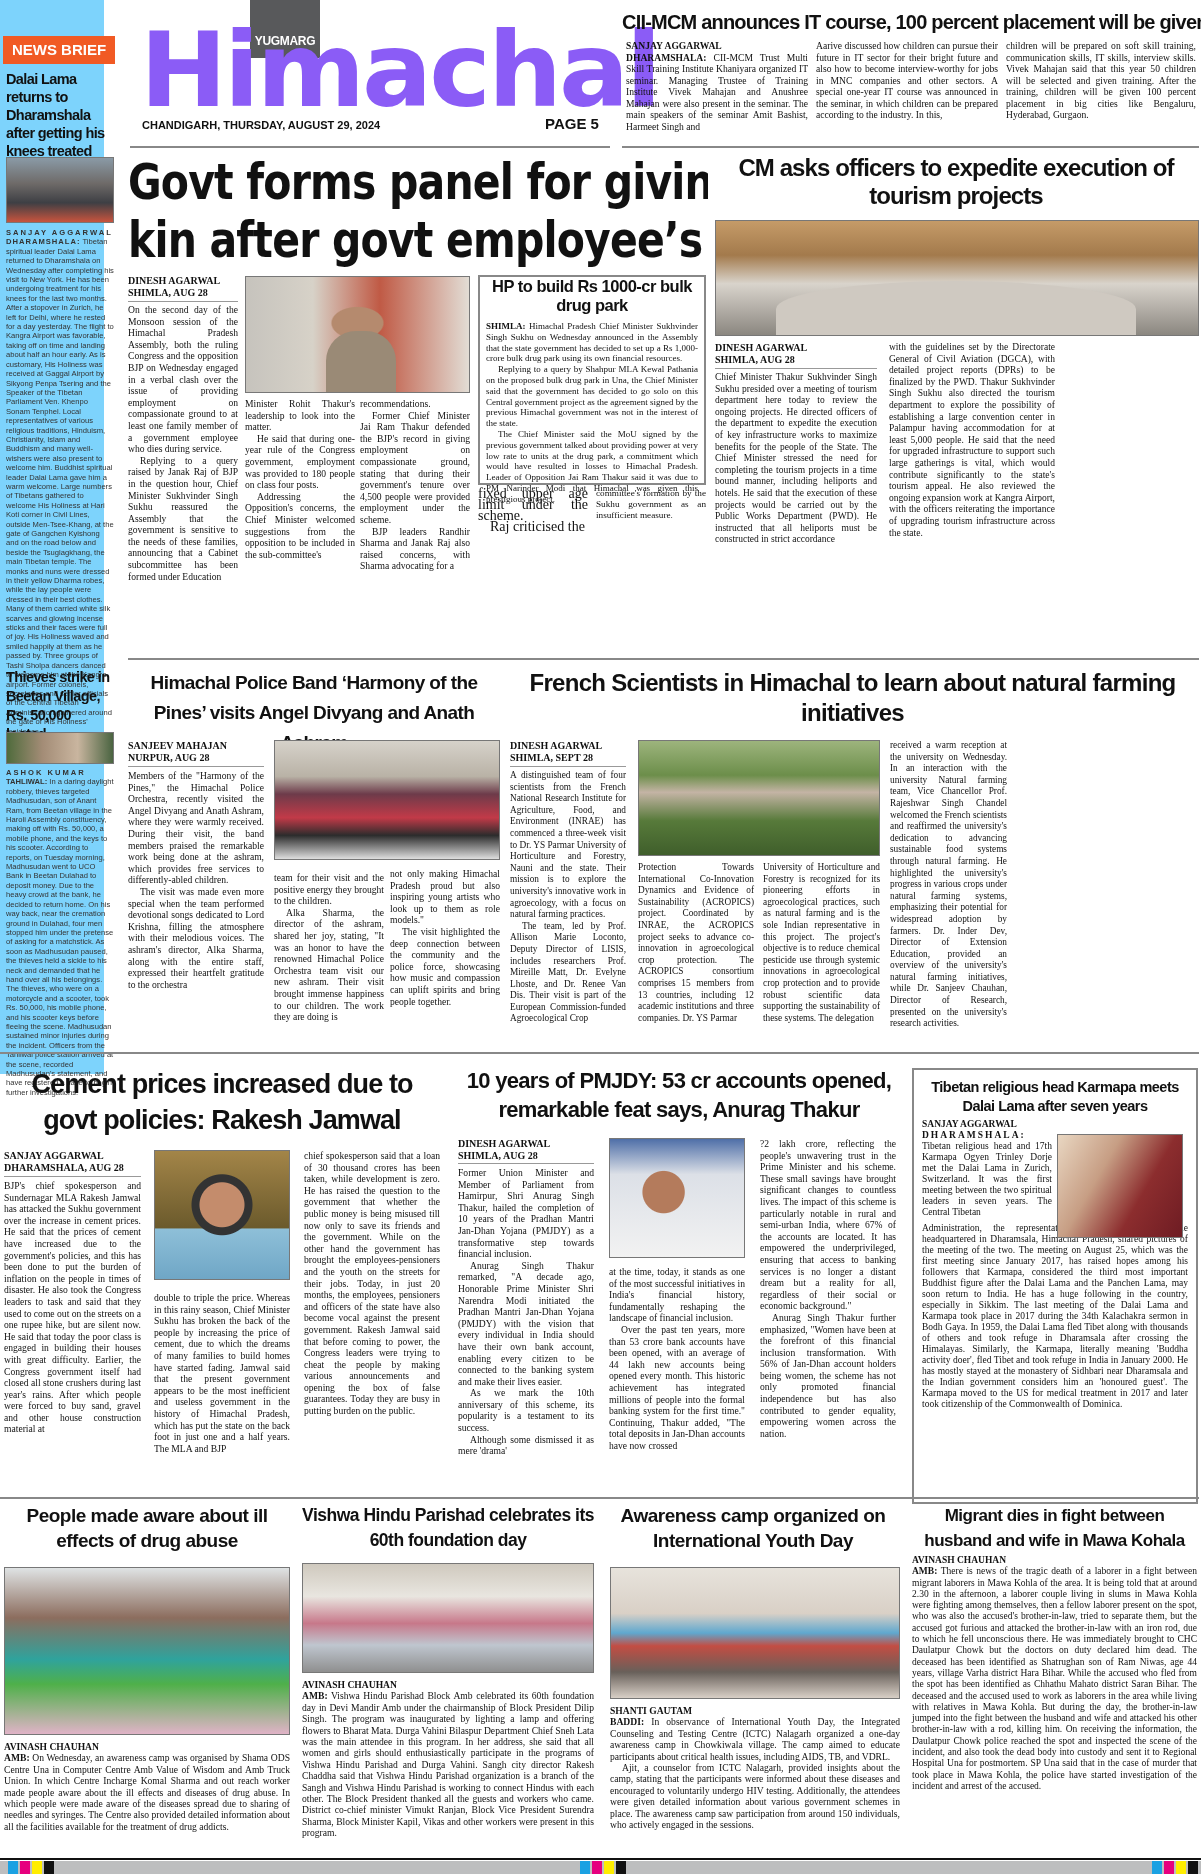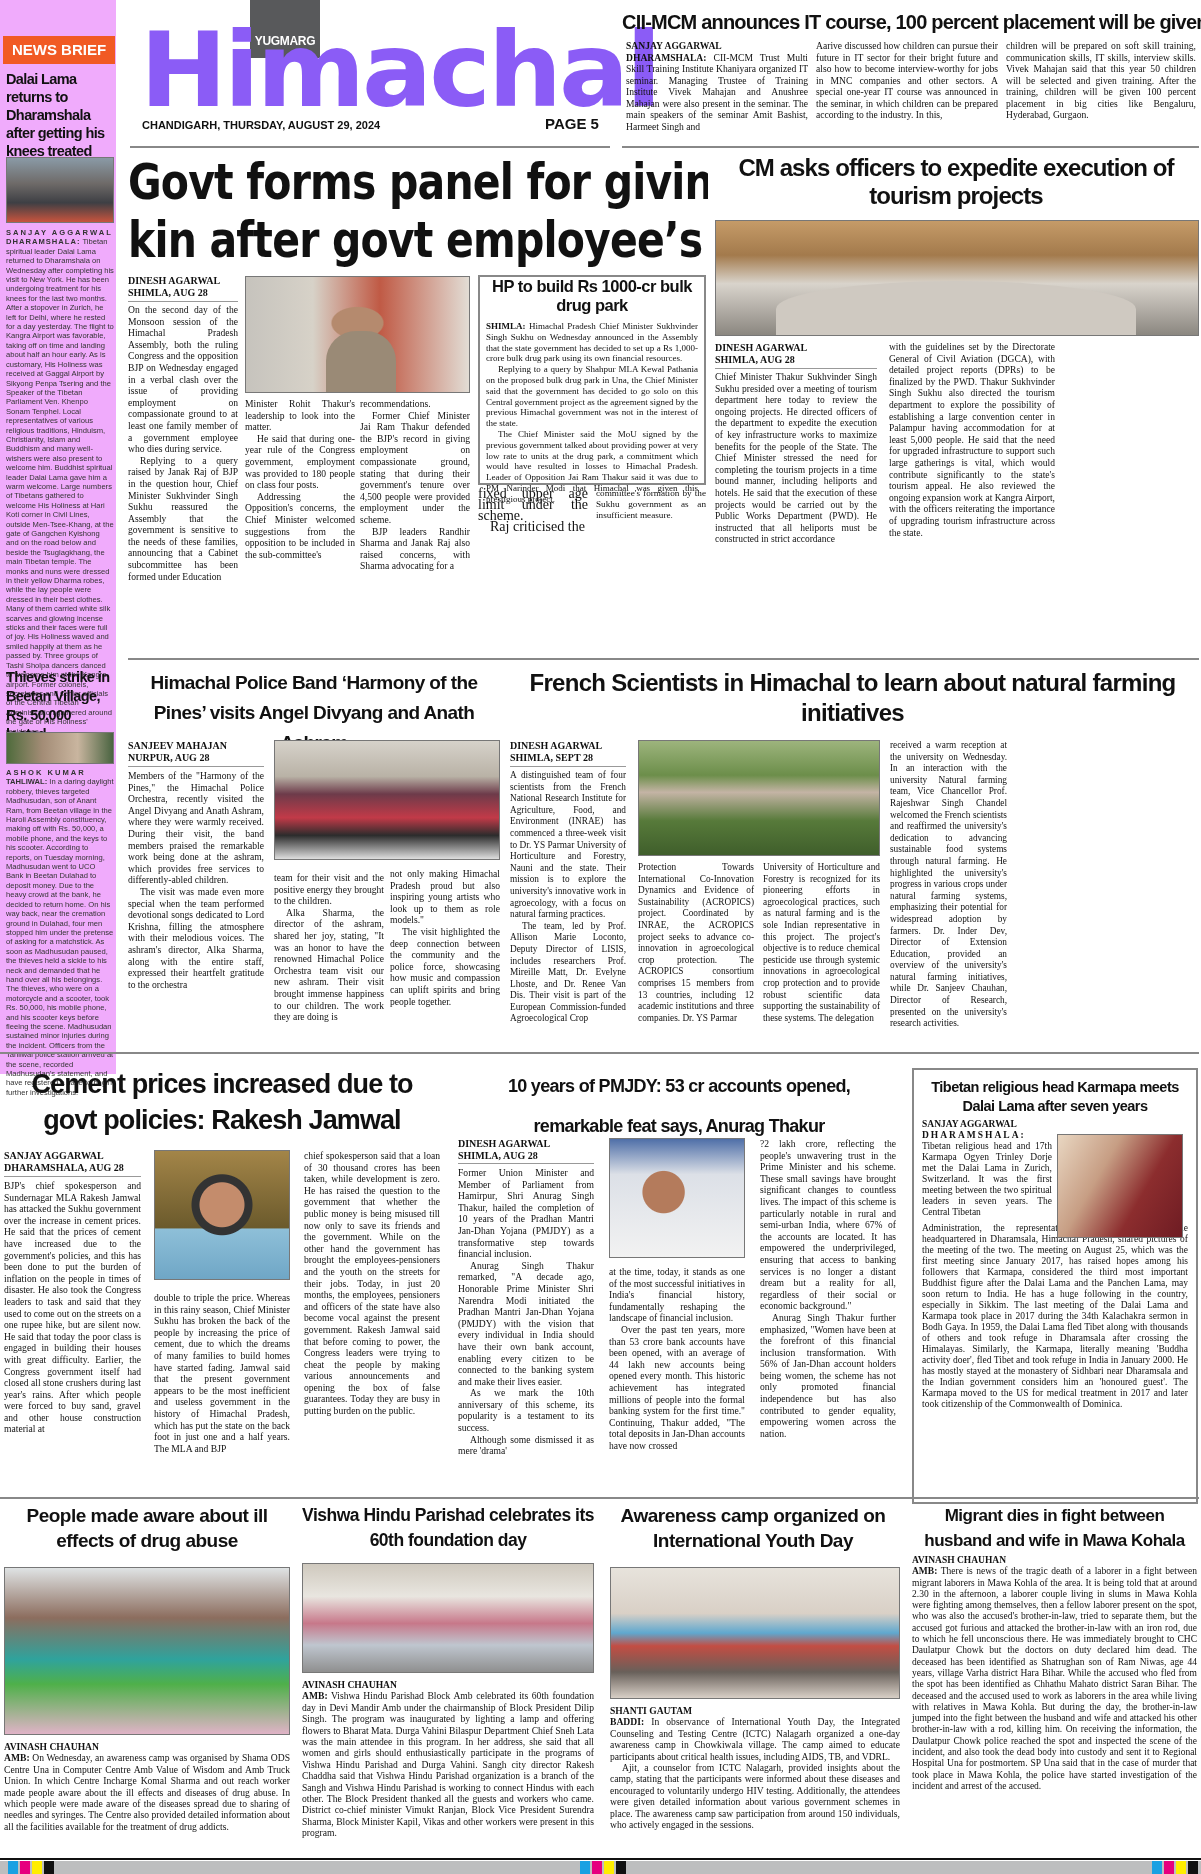--- a/index.html
+++ b/index.html
@@ -9,21 +9,21 @@
 .cond{font-family:"DejaVu Sans",sans-serif;font-weight:bold;transform-origin:left top;letter-spacing:-1px}
 .byline{font-weight:bold;font-size:10px;line-height:12px;text-transform:uppercase}
 .txt{font-size:10.2px;line-height:12.1px;text-align:justify;hyphens:auto}
 .txt p{text-indent:12px}
 .txt p:first-child{text-indent:0}
 .col{position:absolute}
 .rule{position:absolute;height:2px;background:#888}
 .rule-thin{position:absolute;height:1px;background:#999}
 .photo{position:absolute;border:1px solid #777;overflow:hidden}
 .box{position:absolute;border:2px solid #888}
-.sidebar{position:absolute;left:0;top:0;width:116px;height:1074px;background:#f0abfc}
+.sidebar{position:absolute;left:0;top:0;width:104px;height:1074px;background:#7dd3fc}
 .small{font-family:"Liberation Sans",sans-serif;font-size:7.6px;line-height:9.4px;color:#333}
 .bar{position:absolute;height:16px}
 </style>
 </head>
 <body>
 
 <div class="sidebar">
   <div class="abs" style="left:3px;top:36px;width:112px;height:28px;background:#f15a24;color:#fff;font-family:'Liberation Sans',sans-serif;font-weight:bold;font-size:15px;line-height:28px;text-align:center">NEWS BRIEF</div>
   <div class="abs head" style="left:6px;top:70px;width:108px;text-align:left;font-size:14.5px;line-height:18px;letter-spacing:-0.6px">Dalai Lama returns to Dharamshala after getting his knees treated</div>
   <div class="photo" style="left:6px;top:157px;width:108px;height:66px;background:linear-gradient(180deg,#8a9aa6 0%,#6e6a68 40%,#3e3f44 70%,#c8543e 100%)"></div>
@@ -169,21 +169,21 @@
     <div class="byline">DHARAMSHALA, AUG 28</div>
   </div>
   <div class="rule-thin" style="left:2px;top:110px;width:137px"></div>
   <div class="col txt" style="left:2px;top:114px;width:137px;font-size:9.6px;line-height:11.6px">BJP's chief spokesperson and Sundernagar MLA Rakesh Jamwal has attacked the Sukhu government over the increase in cement prices. He said that the prices of cement have increased due to the government's policies, and this has been done to put the burden of inflation on the people in times of disaster. He also took the Congress leaders to task and said that they used to come out on the streets on a one rupee hike, but are silent now. He said that today the poor class is engaged in building their houses with great difficulty. Earlier, the Congress government itself had closed all stone crushers during last year's rains. After which people were forced to buy sand, gravel and other house construction material at</div>
   <div class="photo" style="left:152px;top:84px;width:136px;height:130px;background:radial-gradient(circle at 50% 42%,#c48c6c 0 22%,#333 23% 30%,transparent 31%),linear-gradient(180deg,#a38548 0%,#6b5a2c 60%,#8ebfd8 61%,#6fa6c6 100%)"></div>
   <div class="col txt" style="left:152px;top:226px;width:136px;font-size:9.6px;line-height:11.6px">double to triple the price. Whereas in this rainy season, Chief Minister Sukhu has broken the back of the people by increasing the price of cement, due to which the dreams of many families to build homes have started fading. Jamwal said that the present government appears to be the most inefficient and useless government in the history of Himachal Pradesh, which has put the state on the back foot in just one and a half years. The MLA and BJP</div>
   <div class="col txt" style="left:302px;top:84px;width:136px;font-size:9.6px;line-height:11.6px">chief spokesperson said that a loan of 30 thousand crores has been taken, while development is zero. He has raised the question to the government that whether the public money is being misused till now only to save its friends and the government. While on the other hand the government has brought the employees-pensioners and the youth on the streets for their jobs. Today, in just 20 months, the employees, pensioners and officers of the state have also become vocal against the present government. Rakesh Jamwal said that before coming to power, the Congress leaders were trying to cheat the people by making various announcements and opening the box of false guarantees. Today they are busy in putting burden on the public.</div>
 </div>
 
 <div class="abs" style="left:456px;top:1066px;width:446px">
-  <div class="head" style="font-size:18px;line-height:40px;letter-spacing:-0.7px;padding:0 6px">10 years of PMJDY: 53 cr accounts opened, remarkable feat says, Anurag Thakur</div>
+  <div class="head" style="font-size:22px;line-height:29px;letter-spacing:-0.7px;padding:0 6px">10 years of PMJDY: 53 cr accounts opened, remarkable feat says, Anurag Thakur</div>
   <div class="col" style="left:2px;top:72px;width:136px">
     <div class="byline">DINESH AGARWAL</div>
     <div class="byline">SHIMLA, AUG 28</div>
   </div>
   <div class="rule-thin" style="left:2px;top:97px;width:136px"></div>
   <div class="col txt" style="left:2px;top:101px;width:136px;font-size:9.6px;line-height:11.6px">
     <p>Former Union Minister and Member of Parliament from Hamirpur, Shri Anurag Singh Thakur, hailed the completion of 10 years of the Pradhan Mantri Jan-Dhan Yojana (PMJDY) as a transformative step towards financial inclusion.</p>
       <p>Anurag Singh Thakur remarked, "A decade ago, Honorable Prime Minister Shri Narendra Modi initiated the Pradhan Mantri Jan-Dhan Yojana (PMJDY) with the vision that every individual in India should have their own bank account, enabling every citizen to be connected to the banking system and make their lives easier.</p>
       <p>As we mark the 10th anniversary of this scheme, its popularity is a testament to its success.</p>
       <p>Although some dismissed it as mere 'drama'</p>

